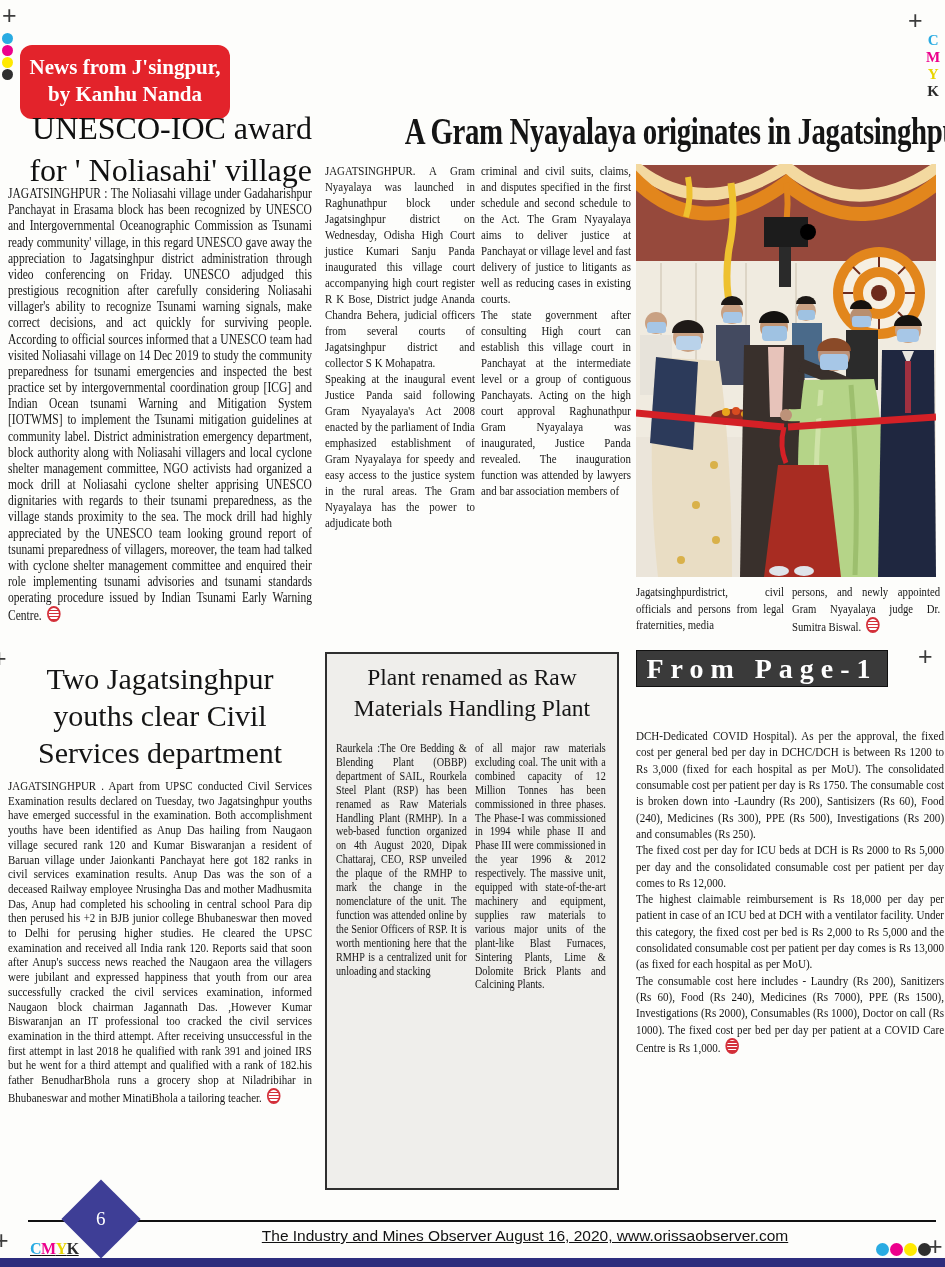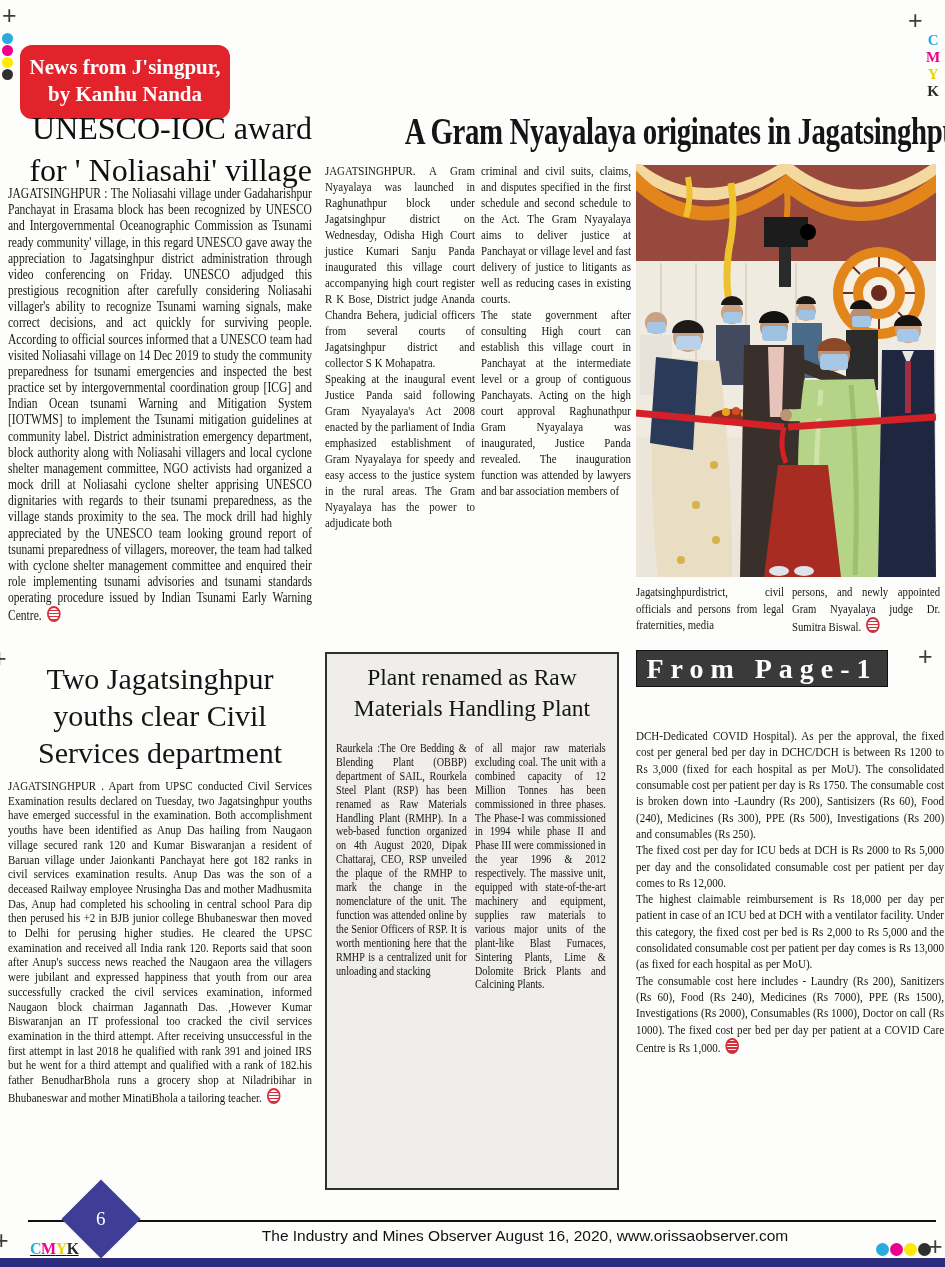--- a/index.html
+++ b/index.html
@@ -35,21 +35,21 @@
   #odisha-title{left:636px;top:692px;width:308px;font-size:26.5px;line-height:1.2;}
   #body-odisha{left:636px;top:728px;width:362px;transform:scaleX(.851);font-size:13px;line-height:1.255;}
   .endmark{display:inline-block;width:12px;height:12px;border:2px solid #d3303a;border-radius:50%;
            background:repeating-linear-gradient(180deg,#fff 0 1.5px,#d3303a 1.5px 3px);
            vertical-align:-2px;margin-left:6px;}
   #footer-rule{left:28px;top:1220px;width:908px;height:2px;background:#111;}
   #page-diamond{left:73px;top:1191px;width:56px;height:56px;background:#3e3e96;transform:rotate(45deg);
                 display:flex;align-items:center;justify-content:center;z-index:3;}
   #page-diamond span{transform:rotate(-45deg);color:#fff;font-size:19px;}
   #footer-text{left:105px;top:1227px;width:840px;text-align:center;
-               font-family:"Liberation Sans",sans-serif;font-size:15.5px;color:#111;}
+               font-family:"Liberation Sans",sans-serif;font-size:15.5px;color:#111;text-decoration:underline;}
   #bottom-bar{left:0;top:1258px;width:945px;height:9px;background:#2d2d7d;}
   #cmyk-word{left:30px;top:1240px;font-size:16px;font-weight:bold;letter-spacing:-.5px;text-decoration:underline;}
   #dots-br{left:876px;top:1243px;display:flex;gap:1px;}
   #dots-br .dot{width:13px;height:13px;margin:0;}
 </style>
 </head>
 <body>
 
 <div id="page">
 

